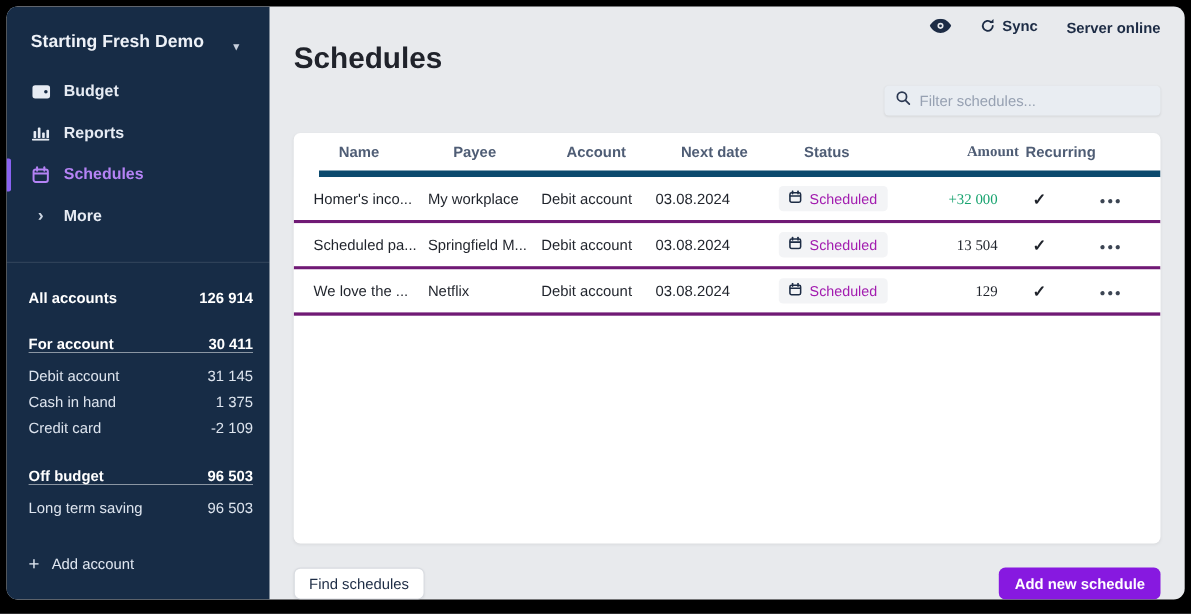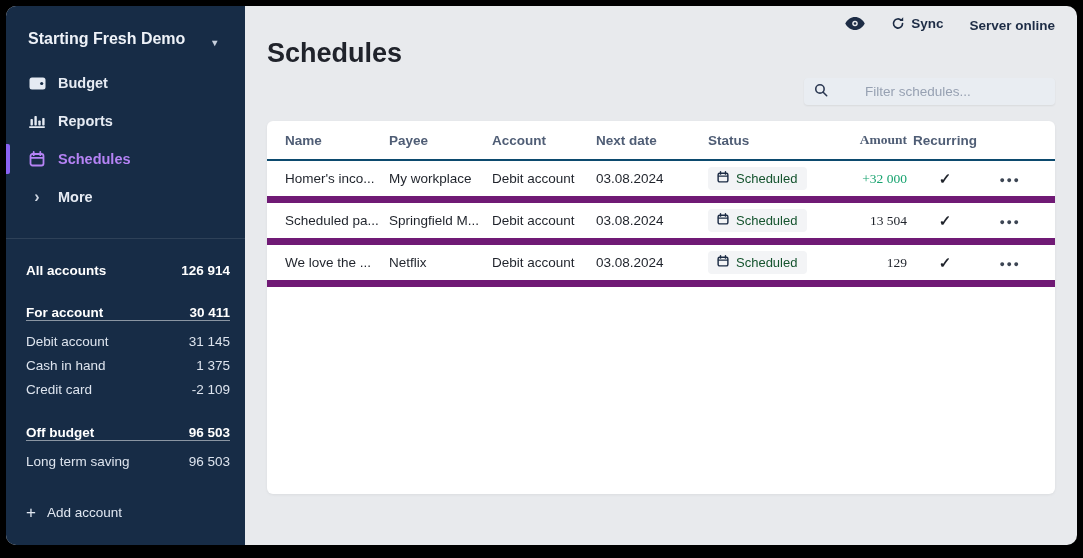--- a/index.html
+++ b/index.html
@@ -41,37 +41,37 @@
   .main { flex:1; display:flex; flex-direction:column; padding:0 22px; min-width:0; }
   .topbar { display:flex; justify-content:flex-end; align-items:center; gap:26px;
             padding-top:10px; color:#1d2c45; font-size:13.5px; font-weight:600; }
   .topbar-btn { display:flex; align-items:flex-start; gap:6px; cursor:pointer; }
   .page-title { font-size:27px; font-weight:700; color:#20232b; margin-top:4px; }
   .filter-row { display:flex; justify-content:flex-end; margin-top:9px; }
   .search-box { display:flex; align-items:center; gap:8px; background:#e9edf2;
                 border-radius:4px; height:27px; width:251px; padding:0 10px;
                 box-shadow:0 1px 2px rgba(0,0,0,0.07); }
   .search-box input { border:none; outline:none; background:transparent;
-                font-size:13.5px; color:#a21caf; width:100%;margin-left:29px; }
+                font-size:13.5px; color:#a21caf; width:100%; }
   .search-box input::placeholder { color:#97a1b2; }
 
   .table-card { background:#fff; border-radius:6px; margin-top:16px; height:373px;
                 box-shadow:0 1px 3px rgba(0,0,0,0.06); overflow:hidden;
                 display:flex; flex-direction:column; }
   .t-row { display:grid; grid-template-columns:104px 103px 104px 112px 148px 1fr 76px 54px;
            align-items:center; padding:0 18px; }
   .t-head { height:40px; color:#4f5d75; font-size:13.5px; font-weight:600;
-            border-bottom:2px solid #0c4a6e; }
-  .t-body-row { height:42px; border-bottom:7px solid #701a75; font-size:13.5px;
+            border-bottom:6px solid #0c4a6e;margin-left:23px; }
+  .t-body-row { height:42px; border-bottom:3px solid #701a75; font-size:13.5px;
                 color:#1f232b; cursor:pointer; background:#fff; }
   .col-amount { text-align:right;font-family:Liberation Serif, serif; }
   .col-rec { text-align:center; }
   .col-menu { text-align:center; }
   .badge { display:inline-flex; align-items:center; gap:7px; background:#f3f4f6;
-           border-radius:4px; padding:4px 10px 4px 9px; font-size:13px; color:#14532d; }
+           border-radius:4px; padding:4px 10px 4px 9px; font-size:13px; color:#a21caf; }
   .amount.pos { color:var(--positive,#17a36f); }
   .check { font-size:15px; font-weight:700; color:#1f232b; }
   .menu-dots { color:#3c4553; letter-spacing:1.5px; font-size:9px; font-weight:700;
                cursor:pointer; display:inline-block; }
 
   .actions-row { display:flex; justify-content:space-between; align-items:center;
                  margin-top:22px; }
   .btn-find { background:#fff; border:1px solid #d9dce1; border-radius:6px;
               padding:6px 13px; font-size:13.5px; color:#1d2c45; cursor:pointer;
               font-family:inherit; box-shadow:0 1px 2px rgba(0,0,0,0.05); }
@@ -297,14 +297,18 @@
     </span>
     <span class="col-amount amount">129</span>
     <span class="col-rec check">✓</span>
     <span class="col-menu">
       <span class="menu-dots">●●●</span>
     </span>
   </div>
 </div>
     </div>
 
+    <div class="actions-row">
+      <button class="btn-find">Find schedules</button>
+      <button class="btn-add">Add new schedule</button>
+    </div>
   </main>
 </div>
 
 </body></html>

